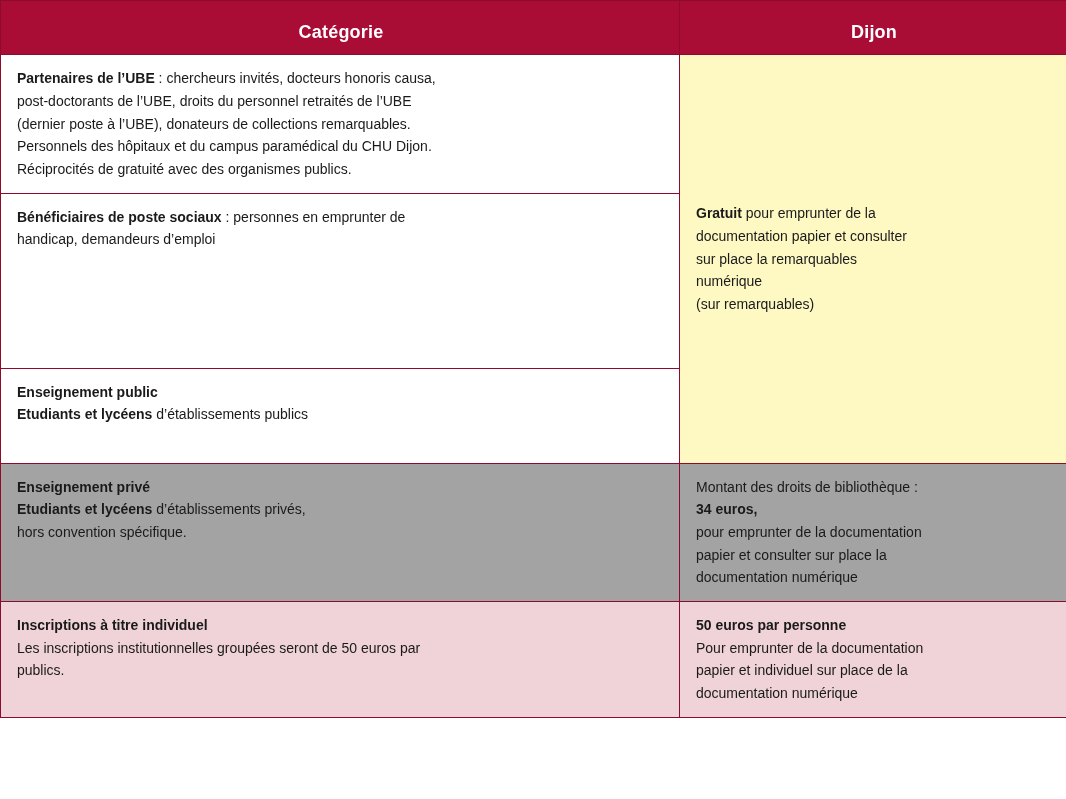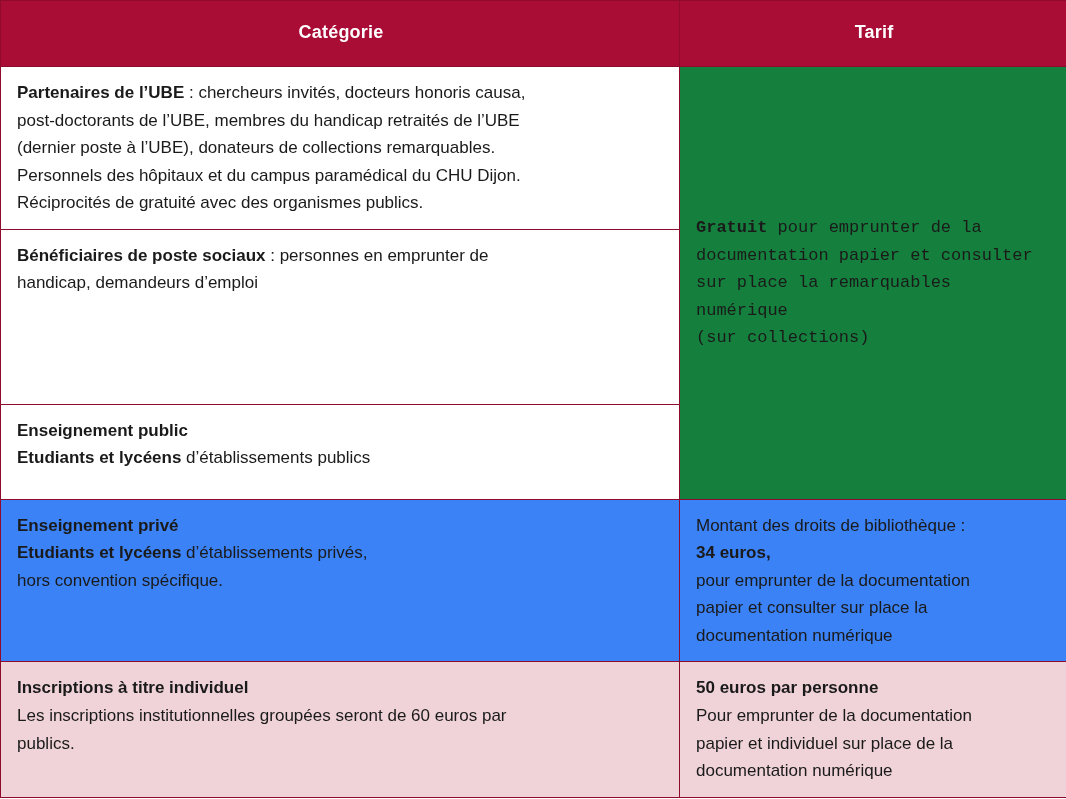--- a/index.html
+++ b/index.html
@@ -20,78 +20,77 @@
     table-layout: fixed;
   }
   .tariff-table col.col-cat { width: 679px; }
   .tariff-table col.col-tar { width: 387px; }
 
   .tariff-table th,
   .tariff-table td {
     border: 1px solid #8f0b2e;
     vertical-align: top;
     padding: 12px 14px 12px 16px;
-    font-size: 17px;
+    font-size: 14px;
     line-height: 1.62;
   }
   .tariff-table thead th {
     background: #a90c35;
     color: #ffffff;
     text-align: center;
     font-weight: bold;
     font-size: 18px;
     padding-top: 17px;
-    padding-bottom: 19px;
+    padding-bottom: 7px;
     vertical-align: middle;
     letter-spacing: 0.2px;
   }
   td.white-row { background: #ffffff; }
-  td.pink-row { background: #3b82f6; }
+  td.pink-row { background: #a3a3a3; }
   td.pink-strong { background: #f0d3d8; margin-left: 7px; }
 
   .cell-block { display: block; }
   .cell-block + .cell-block { margin-top: 0; }
   b, strong { font-weight: bold; }
 
   td.merged-tarif {
     vertical-align: middle;
-    background: #15803d;
-    font-family: Liberation Mono, monospace;
+    background: #fef9c3;
   }
 </style>
 </head>
 <body>
 
 <table class="tariff-table">
   <colgroup>
     <col class="col-cat">
     <col class="col-tar">
   </colgroup>
   <thead>
     <tr>
       <th>Catégorie</th>
-      <th>Tarif</th>
+      <th>Dijon</th>
     </tr>
   </thead>
   <tbody>
 
     <tr>
       <td class="white-row">
         <span class="cell-block"><b>Partenaires de l’UBE</b><span> : chercheurs invités, docteurs honoris causa,</span></span>
-        <span class="cell-block"><span>post-doctorants de l’UBE, membres du handicap retraités de l’UBE</span></span>
+        <span class="cell-block"><span>post-doctorants de l’UBE, droits du personnel retraités de l’UBE</span></span>
         <span class="cell-block"><span>(dernier poste à l’UBE), donateurs de collections remarquables.</span></span>
         <span class="cell-block"><span>Personnels des hôpitaux et du campus paramédical du CHU Dijon.</span></span>
         <span class="cell-block"><span>Réciprocités de gratuité avec des organismes publics.</span></span>
       </td>
       <td class="merged-tarif" rowspan="3">
         <span class="cell-block"><b>Gratuit</b><span> pour emprunter de la</span></span>
         <span class="cell-block"><span>documentation papier et consulter</span></span>
         <span class="cell-block"><span>sur place la remarquables</span></span>
         <span class="cell-block"><span>numérique</span></span>
-        <span class="cell-block"><span>(sur collections)</span></span>
+        <span class="cell-block"><span>(sur remarquables)</span></span>
       </td>
     </tr>
 
     <tr>
       <td class="white-row" style="height:150px;">
         <span class="cell-block"><b>Bénéficiaires de poste sociaux</b><span> : personnes en emprunter de</span></span>
         <span class="cell-block"><span>handicap, demandeurs d’emploi</span></span>
       </td>
     </tr>
 
@@ -113,21 +112,21 @@
         <span class="cell-block"><b>34 euros,</b></span>
         <span class="cell-block"><span>pour emprunter de la documentation</span></span>
         <span class="cell-block"><span>papier et consulter sur place la</span></span>
         <span class="cell-block"><span>documentation numérique</span></span>
       </td>
     </tr>
 
     <tr>
       <td class="pink-strong">
         <span class="cell-block"><b>Inscriptions à titre individuel</b></span>
-        <span class="cell-block"><span>Les inscriptions institutionnelles groupées seront de 60 euros par</span></span>
+        <span class="cell-block"><span>Les inscriptions institutionnelles groupées seront de 50 euros par</span></span>
         <span class="cell-block"><span>publics.</span></span>
       </td>
       <td class="pink-strong">
         <span class="cell-block"><b>50 euros par personne</b></span>
         <span class="cell-block"><span>Pour emprunter de la documentation</span></span>
         <span class="cell-block"><span>papier et individuel sur place de la</span></span>
         <span class="cell-block"><span>documentation numérique</span></span>
       </td>
     </tr>
 

